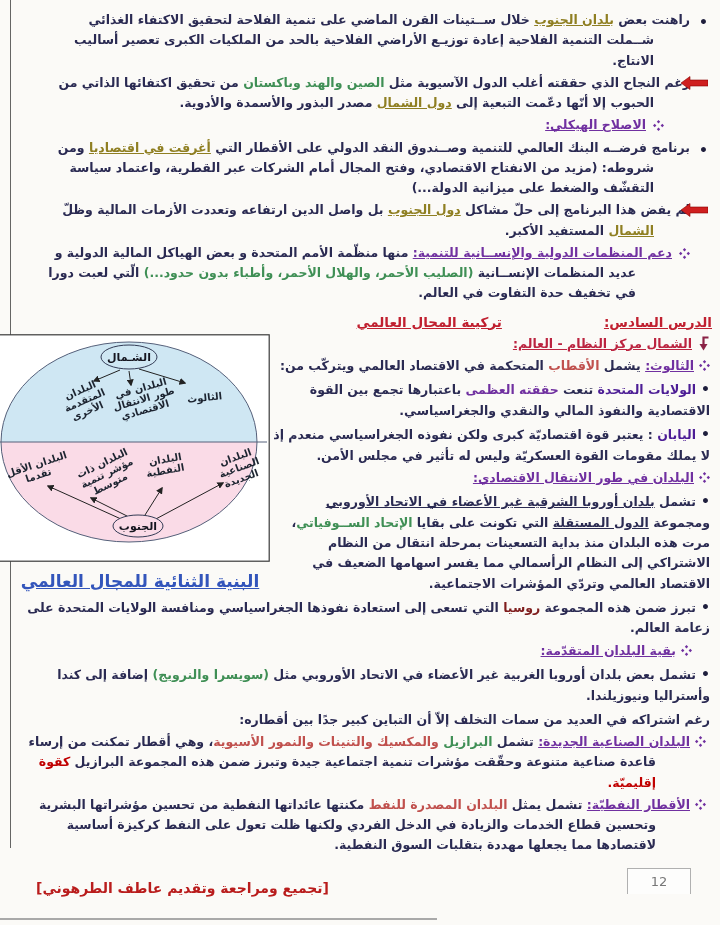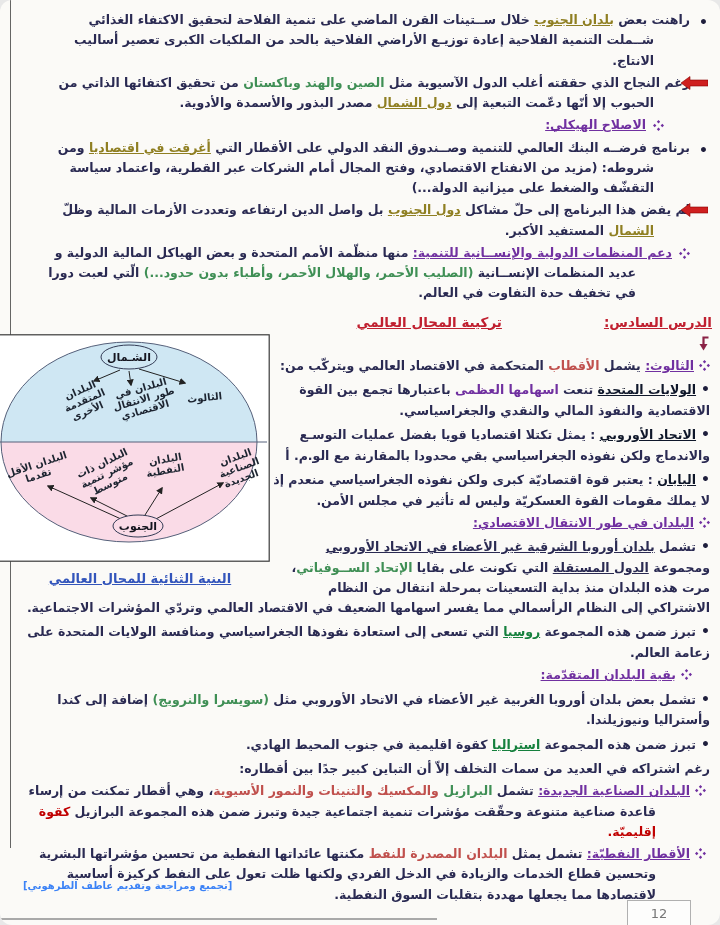--- a/index.html
+++ b/index.html
@@ -1,20 +1,20 @@
 <!DOCTYPE html>
 <html lang="ar" dir="rtl"><head>
 <meta charset="utf-8">
 <style>
   html,body{margin:0;padding:0;background:#e8e8e8;}
   .page{
     position:relative; width:720px; height:925px; margin:0 auto;
     background:#fbfaf7; overflow:hidden;
     font-family:"DejaVu Sans", sans-serif;
-    font-weight:bold; color:#2a2a52; direction:rtl;border-radius:12px;
+    font-weight:bold; color:#2a2a52; direction:rtl;
   }
   .vline{position:absolute; left:10px; top:0; width:1px; height:848px; background:#4a4a4a; opacity:.85; z-index:0;}
   .content{position:relative; z-index:1;}
 
   
   .top{margin:10px 8px 0 46px; font-size:12.5px; line-height:1.62;}
   .mid{margin:4px 8px 0 10px; font-size:12.5px; line-height:1.62;}
   .para{position:relative; margin:2px 0;}
   .top .para{padding-right:58px; text-indent:-36px;}
   .top .para .bullet{position:absolute; right:4px; top:1px; text-indent:0;}
@@ -26,46 +26,46 @@
 
   .dot::before{content:"•"; font-size:14px; color:#1e1e3c;}
   svg.dm{width:11px; height:11px; fill:#7030a0; vertical-align:-1px;}
   svg.ra{width:27px; height:14px; vertical-align:-2px;}
   svg.da{width:13px; height:15px; vertical-align:-3px;}
 
   
   .sg-n{color:#2a2a52;}
   .sg-o{color:#8f7f22; text-decoration:underline;}
   .sg-g{color:#3f8f55;}
-  .sg-gu{color:#0f172a; text-decoration:underline;}
+  .sg-gu{color:#4c1d95; }
   .sg-p{color:#7030a0; text-decoration:underline;}
   .sg-pu{color:#7030a0;}
   .sg-r{color:#c00000;}
   .sg-or{color:#c0504d;}
-  .sg-bu{color:#15803d; text-decoration:underline;}
+  .sg-bu{color:#7f1d1d; }
   .sg-du{color:#2a2a52; text-decoration:underline;}
   .sg-rh{color:#bb2440; text-decoration:underline;}
 
   
   .lesson-row{display:flex; align-items:flex-start; margin:10px 8px 4px 8px; font-size:13.5px;}
   .lesson-label{color:#c02030; text-decoration:underline; margin-left:40px;}
   .lesson-title{color:#c02030; text-decoration:underline; margin-right:62px;}
 
   
   .fig{float:left; width:260px; margin:2px 8px 0 4px; text-align:center;}
   .fig svg{display:block;}
-  figcaption{margin-top:6px; font-size:13px; color:#3355bb; text-decoration:underline;}
+  figcaption{margin-top:6px; font-size:17px; color:#3355bb; text-decoration:underline;}
   .clear{clear:both;}
 
   .svg-label{font-family:"DejaVu Sans",sans-serif; font-weight:bold; font-size:10px; fill:#1c2430;}
   .svg-oval-label{font-family:"DejaVu Sans",sans-serif; font-weight:bold; font-size:11px; fill:#15151f;}
 
   
-  .credit{position:absolute; left:23px; top:880px; font-size:10px; color:#3b82f6; direction:rtl; z-index:2;}
-  .pagebox{position:absolute; left:627px; top:900px; width:62px; height:25px; background:#fdfdfc;
+  .credit{position:absolute; left:36px; top:880px; font-size:14px; color:#b91c1c; direction:rtl; z-index:2;}
+  .pagebox{position:absolute; left:627px; top:868px; width:62px; height:25px; background:#fdfdfc;
            border:1px solid #b0b0b0; border-bottom:none; color:#777; font-size:13px; font-weight:normal;
            display:flex; align-items:center; justify-content:center; z-index:2;}
   .botline{position:absolute; left:0; top:918px; width:437px; height:2px; background:#a9a9a9; z-index:2;}
 </style>
 </head>
 <body>
 
 <div class="page">
   <div class="vline"></div>
 
@@ -165,32 +165,29 @@
           <ellipse cx="150" cy="192" rx="25" ry="11" fill="#fadbe7" stroke="#333b55" stroke-width="1"></ellipse>
           <text class="svg-oval-label" x="150" y="196" text-anchor="middle">الجنوب</text>
         </svg>
         <figcaption>البنية الثنائية للمجال العالمي</figcaption>
       </figure>
 
       <div class="para">
         <span class="bullet"><svg class="da" viewBox="0 0 13 15">
               <path d="M11.5,1.5 L6.5,1.5 L6.5,8.5" fill="none" stroke="#8b2346" stroke-width="2.2"></path>
               <polygon points="2.5,8 10.5,8 6.5,14.5" fill="#8b2346"></polygon>
-            </svg></span>
+            </svg></span><span><span class="sg-rh">الشمال مركز النظام - العالم:</span></span>
       </div>
       <div class="para">
         <span class="bullet"><svg class="dm" viewBox="0 0 11 11">
               <path d="M5.5 0L7.2 1.7 5.5 3.4 3.8 1.7Z M9.3 3.8 11 5.5 9.3 7.2 7.6 5.5Z M5.5 7.6 7.2 9.3 5.5 11 3.8 9.3Z M1.7 3.8 3.4 5.5 1.7 7.2 0 5.5Z"></path>
             </svg></span><span><span class="sg-p">الثالوث:</span><span class="sg-n"> يشمل </span><span class="sg-or">الأقطاب</span><span class="sg-n"> المتحكمة في الاقتصاد العالمي ويتركّب من:</span></span>
       </div>
       <div class="para">
-        <span class="bullet dot"></span><span><span class="sg-gu">الولايات المتحدة</span><span class="sg-n"> تنعت </span><span class="sg-pu">اسهامها العظمى</span><span class="sg-n"> باعتبارها تجمع بين القوة الاقتصادية والنفوذ المالي والنقدي والجغراسياسي.</span></span>
-      </div>
-      <div class="para">
-        <span class="bullet dot"></span><span><span class="sg-gu">الاتحاد الأوروبي</span><span class="sg-n"> : يمثل تكتلا اقتصاديا قويا بفضل عمليات التوسـع والاندماج ولكن نفوذه الجغراسياسي بقي محدودا بالمقارنة مع الو.م. أ</span></span>
+        <span class="bullet dot"></span><span><span class="sg-gu">الولايات المتحدة</span><span class="sg-n"> تنعت </span><span class="sg-pu">حققته العظمى</span><span class="sg-n"> باعتبارها تجمع بين القوة الاقتصادية والنفوذ المالي والنقدي والجغراسياسي.</span></span>
       </div>
       <div class="para">
         <span class="bullet dot"></span><span><span class="sg-gu">اليابان</span><span class="sg-n"> : يعتبر قوة اقتصاديّة كبرى ولكن نفوذه الجغراسياسي منعدم إذ لا يملك مقومات القوة العسكريّة وليس له تأثير في مجلس الأمن.</span></span>
       </div>
       <div class="para">
         <span class="bullet"><svg class="dm" viewBox="0 0 11 11">
               <path d="M5.5 0L7.2 1.7 5.5 3.4 3.8 1.7Z M9.3 3.8 11 5.5 9.3 7.2 7.6 5.5Z M5.5 7.6 7.2 9.3 5.5 11 3.8 9.3Z M1.7 3.8 3.4 5.5 1.7 7.2 0 5.5Z"></path>
             </svg></span><span><span class="sg-p">البلدان في طور الانتقال الاقتصادي:</span></span>
       </div>
       <div class="para">
@@ -199,23 +196,20 @@
       <div class="para">
         <span class="bullet dot"></span><span><span class="sg-n">تبرز ضمن هذه المجموعة </span><span class="sg-bu">روسيا</span><span class="sg-n"> التي تسعى إلى استعادة نفوذها الجغراسياسي ومنافسة الولايات المتحدة على زعامة العالم.</span></span>
       </div>
       <div class="para indent-sm">
         <span class="bullet"><svg class="dm" viewBox="0 0 11 11">
               <path d="M5.5 0L7.2 1.7 5.5 3.4 3.8 1.7Z M9.3 3.8 11 5.5 9.3 7.2 7.6 5.5Z M5.5 7.6 7.2 9.3 5.5 11 3.8 9.3Z M1.7 3.8 3.4 5.5 1.7 7.2 0 5.5Z"></path>
             </svg></span><span><span class="sg-p">بقية البلدان المتقدّمة:</span></span>
       </div>
       <div class="para">
         <span class="bullet dot"></span><span><span class="sg-n">تشمل بعض بلدان أوروبا الغربية غير الأعضاء في الاتحاد الأوروبي مثل </span><span class="sg-g">(سويسرا والنرويج)</span><span class="sg-n"> إضافة إلى كندا وأستراليا ونيوزيلندا.</span></span>
-      </div>
-      <div class="para">
-        <span class="bullet dot"></span><span><span class="sg-n">تبرز ضمن هذه المجموعة </span><span class="sg-bu">استراليا</span><span class="sg-n"> كقوة اقليمية في جنوب المحيط الهادي.</span></span>
       </div>
 
       <div class="clear"></div>
 
       <div class="para">
         <span><span class="sg-n">رغم اشتراكه في العديد من سمات التخلف إلاّ أن التباين كبير جدًا بين أقطاره:</span></span>
       </div>
       <div class="para hang12">
         <span class="bullet" style="text-indent:0"><svg class="dm" viewBox="0 0 11 11">
               <path d="M5.5 0L7.2 1.7 5.5 3.4 3.8 1.7Z M9.3 3.8 11 5.5 9.3 7.2 7.6 5.5Z M5.5 7.6 7.2 9.3 5.5 11 3.8 9.3Z M1.7 3.8 3.4 5.5 1.7 7.2 0 5.5Z"></path>

